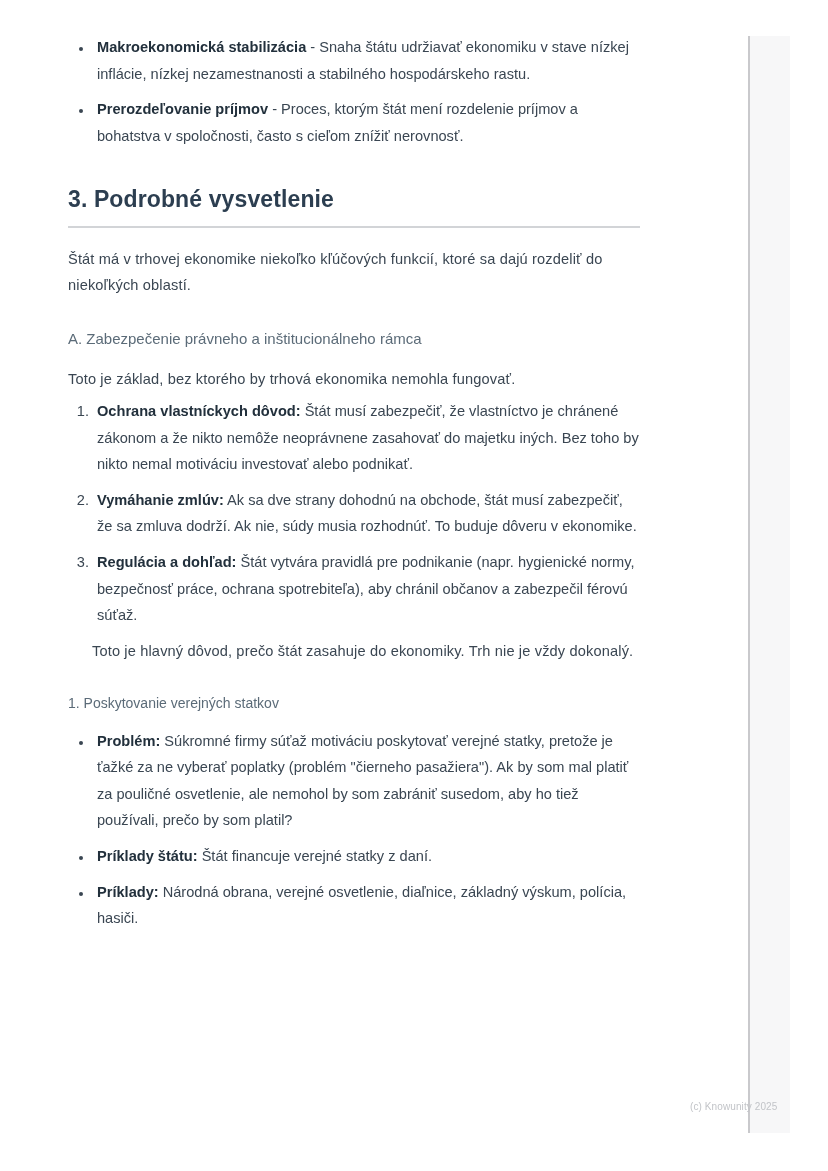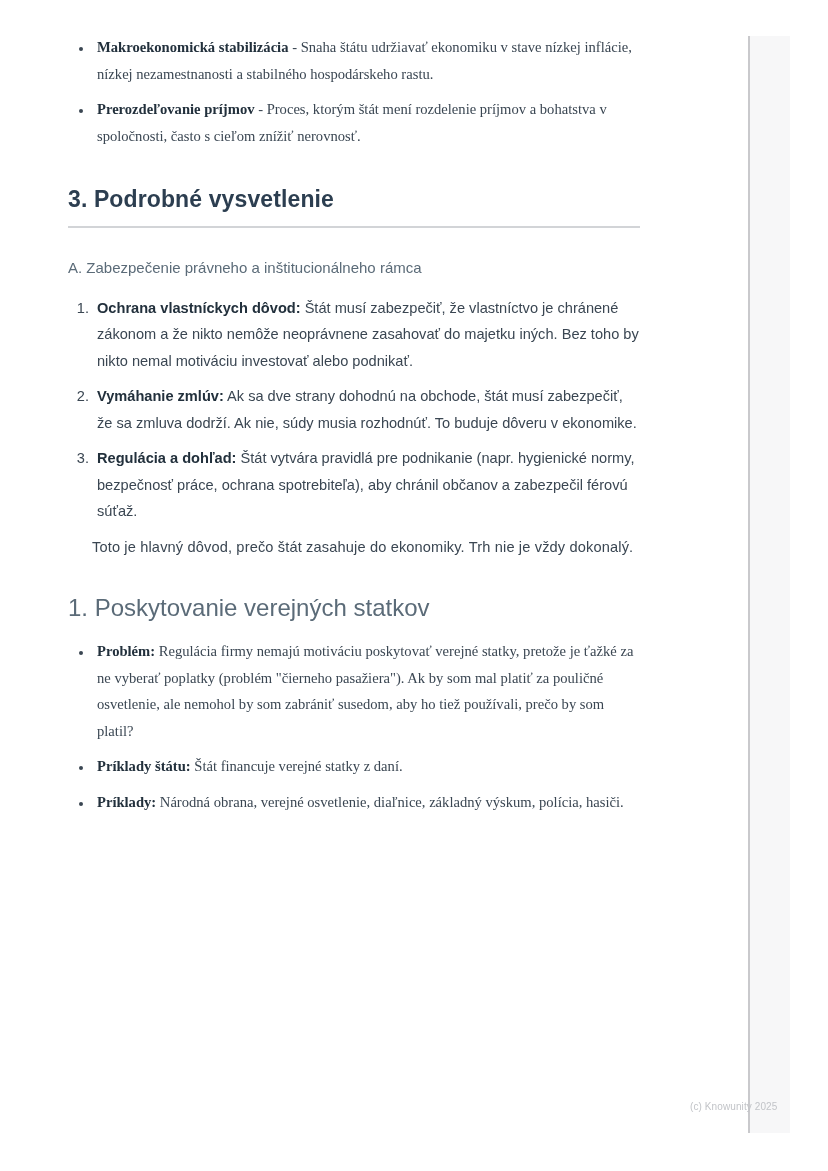--- a/index.html
+++ b/index.html
@@ -64,32 +64,32 @@
 
   h3.sub-title {
     font-size: 15px;
     font-weight: 400;
     color: #5b6b78;
     margin: 30px 0 16px 0;
     line-height: 1.38;
   }
 
   h4.sub-sub-title {
-    font-size: 24px;
+    font-size: 14px;
     font-weight: 400;
     color: #5b6b78;
     margin: 30px 0 14px 0;
     line-height: 1.4;
   }
 
   ul.doc-list, ol.doc-list {
     margin: 4px 0 6px 0;
     padding-left: 25px;
   }
-  ul.doc-list { list-style: disc; font-family: Liberation Serif, serif; }
+  ul.doc-list { list-style: disc; }
   ol.doc-list { list-style: decimal; }
   ul.doc-list li, ol.doc-list li {
     font-size: 14.6px;
     line-height: 1.82;
     color: #3a4652;
     margin-bottom: 9px;
     padding-left: 4px;
   }
   ul.doc-list li::marker { font-size: 12px; color: #3a4652; }
   ol.doc-list li::marker { color: #3a4652; }
@@ -118,42 +118,44 @@
       <b>Makroekonomická stabilizácia</b><span> - Snaha štátu udržiavať ekonomiku v stave nízkej inflácie, nízkej nezamestnanosti a stabilného hospodárskeho rastu.</span>
     </li>
     <li>
       <b>Prerozdeľovanie príjmov</b><span> - Proces, ktorým štát mení rozdelenie príjmov a bohatstva v spoločnosti, často s cieľom znížiť nerovnosť.</span>
     </li>
   </ul>
 
   <h2 class="section-title">3. Podrobné vysvetlenie</h2>
   <div class="rule"></div>
 
+  <p class="body">Štát má v trhovej ekonomike niekoľko kľúčových funkcií, ktoré sa dajú rozdeliť do niekoľkých oblastí.</p>
 
   <h3 class="sub-title">A. Zabezpečenie právneho a inštitucionálneho rámca</h3>
+  <p class="body">Toto je základ, bez ktorého by trhová ekonomika nemohla fungovať.</p>
 
   <ol class="doc-list">
     <li>
       <b>Ochrana vlastníckych dôvod:</b><span> Štát musí zabezpečiť, že vlastníctvo je chránené zákonom a že nikto nemôže neoprávnene zasahovať do majetku iných. Bez toho by nikto nemal motiváciu investovať alebo podnikať.</span>
     </li>
     <li>
       <b>Vymáhanie zmlúv:</b><span> Ak sa dve strany dohodnú na obchode, štát musí zabezpečiť, že sa zmluva dodrží. Ak nie, súdy musia rozhodnúť. To buduje dôveru v ekonomike.</span>
     </li>
     <li>
       <b>Regulácia a dohľad:</b><span> Štát vytvára pravidlá pre podnikanie (napr. hygienické normy, bezpečnosť práce, ochrana spotrebiteľa), aby chránil občanov a zabezpečil férovú súťaž.</span>
     </li>
   </ol>
 
   <p class="body justified">Toto je hlavný dôvod, prečo štát zasahuje do ekonomiky. Trh nie je vždy dokonalý.</p>
 
   <h4 class="sub-sub-title">1. Poskytovanie verejných statkov</h4>
 
   <ul class="doc-list">
     <li>
-      <b>Problém:</b><span> Regulácia firmy nemajú motiváciu poskytovať verejné statky, pretože je ťažké za ne vyberať poplatky (problém "čierneho pasažiera"). Ak by som mal platiť za pouličné osvetlenie, ale nemohol by som zabrániť susedom, aby ho tiež používali, prečo by som platil?</span>
+      <b>Problém:</b><span> Súkromné firmy súťaž motiváciu poskytovať verejné statky, pretože je ťažké za ne vyberať poplatky (problém "čierneho pasažiera"). Ak by som mal platiť za pouličné osvetlenie, ale nemohol by som zabrániť susedom, aby ho tiež používali, prečo by som platil?</span>
     </li>
     <li>
       <b>Príklady štátu:</b><span> Štát financuje verejné statky z daní.</span>
     </li>
     <li>
       <b>Príklady:</b><span> Národná obrana, verejné osvetlenie, diaľnice, základný výskum, polícia, hasiči.</span>
     </li>
   </ul>
 
 </div>

